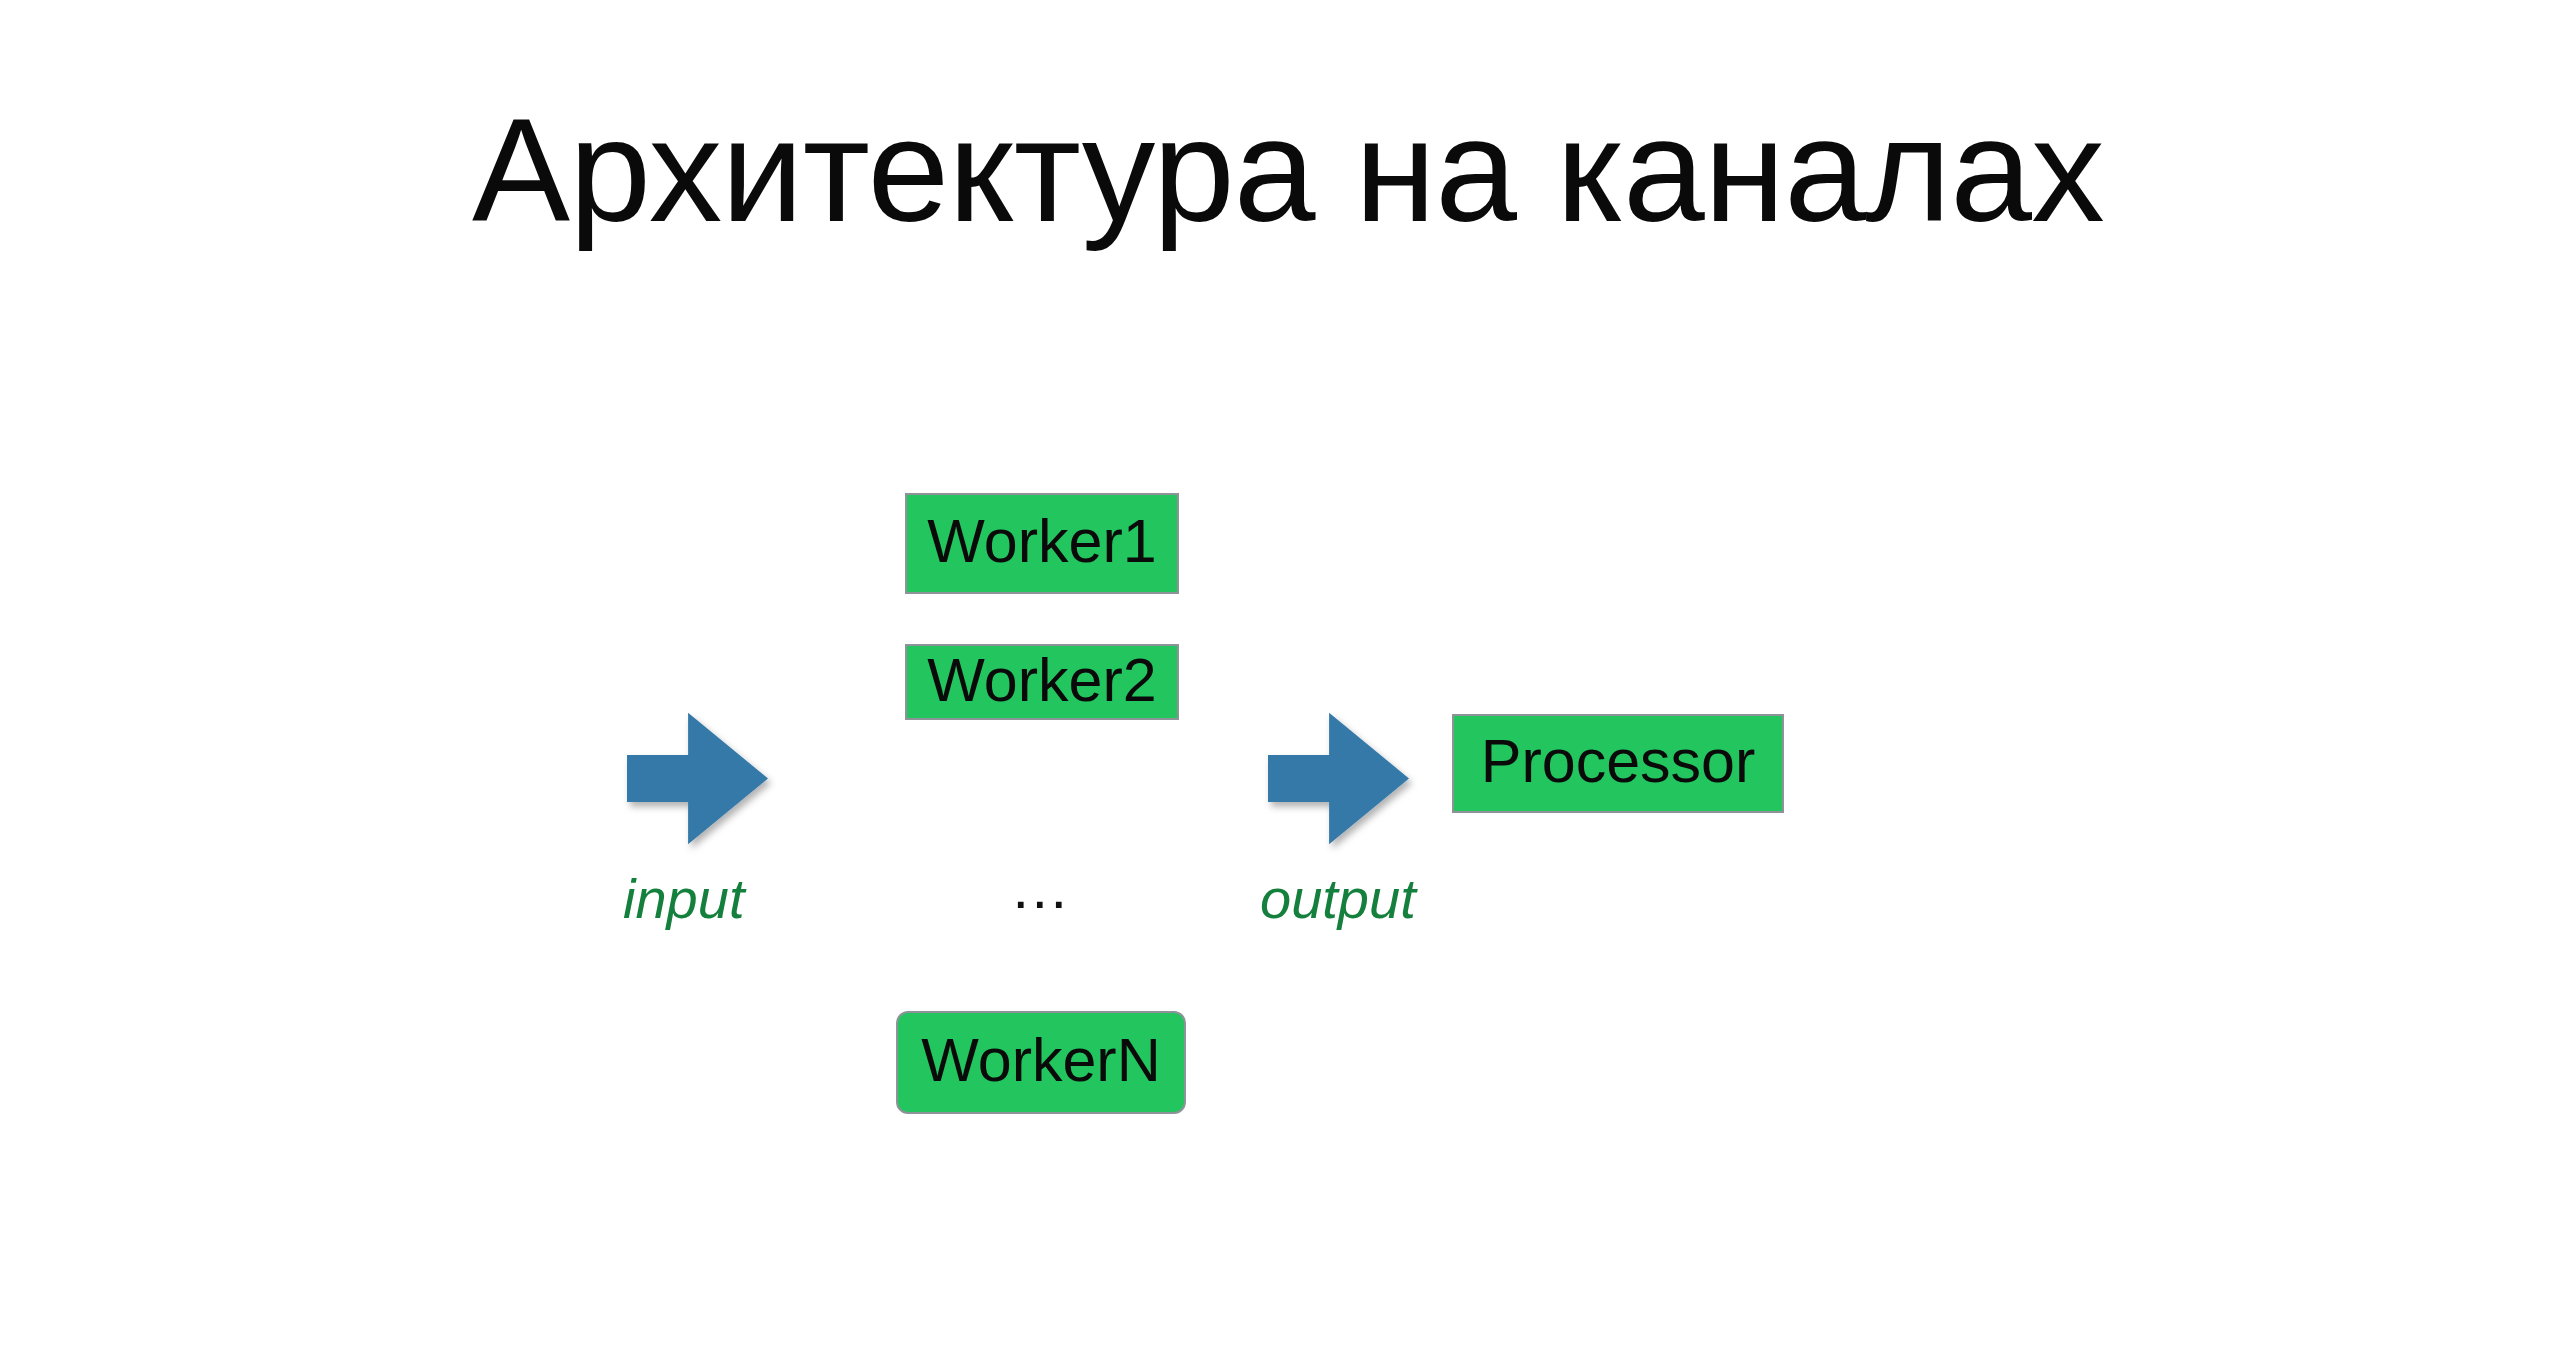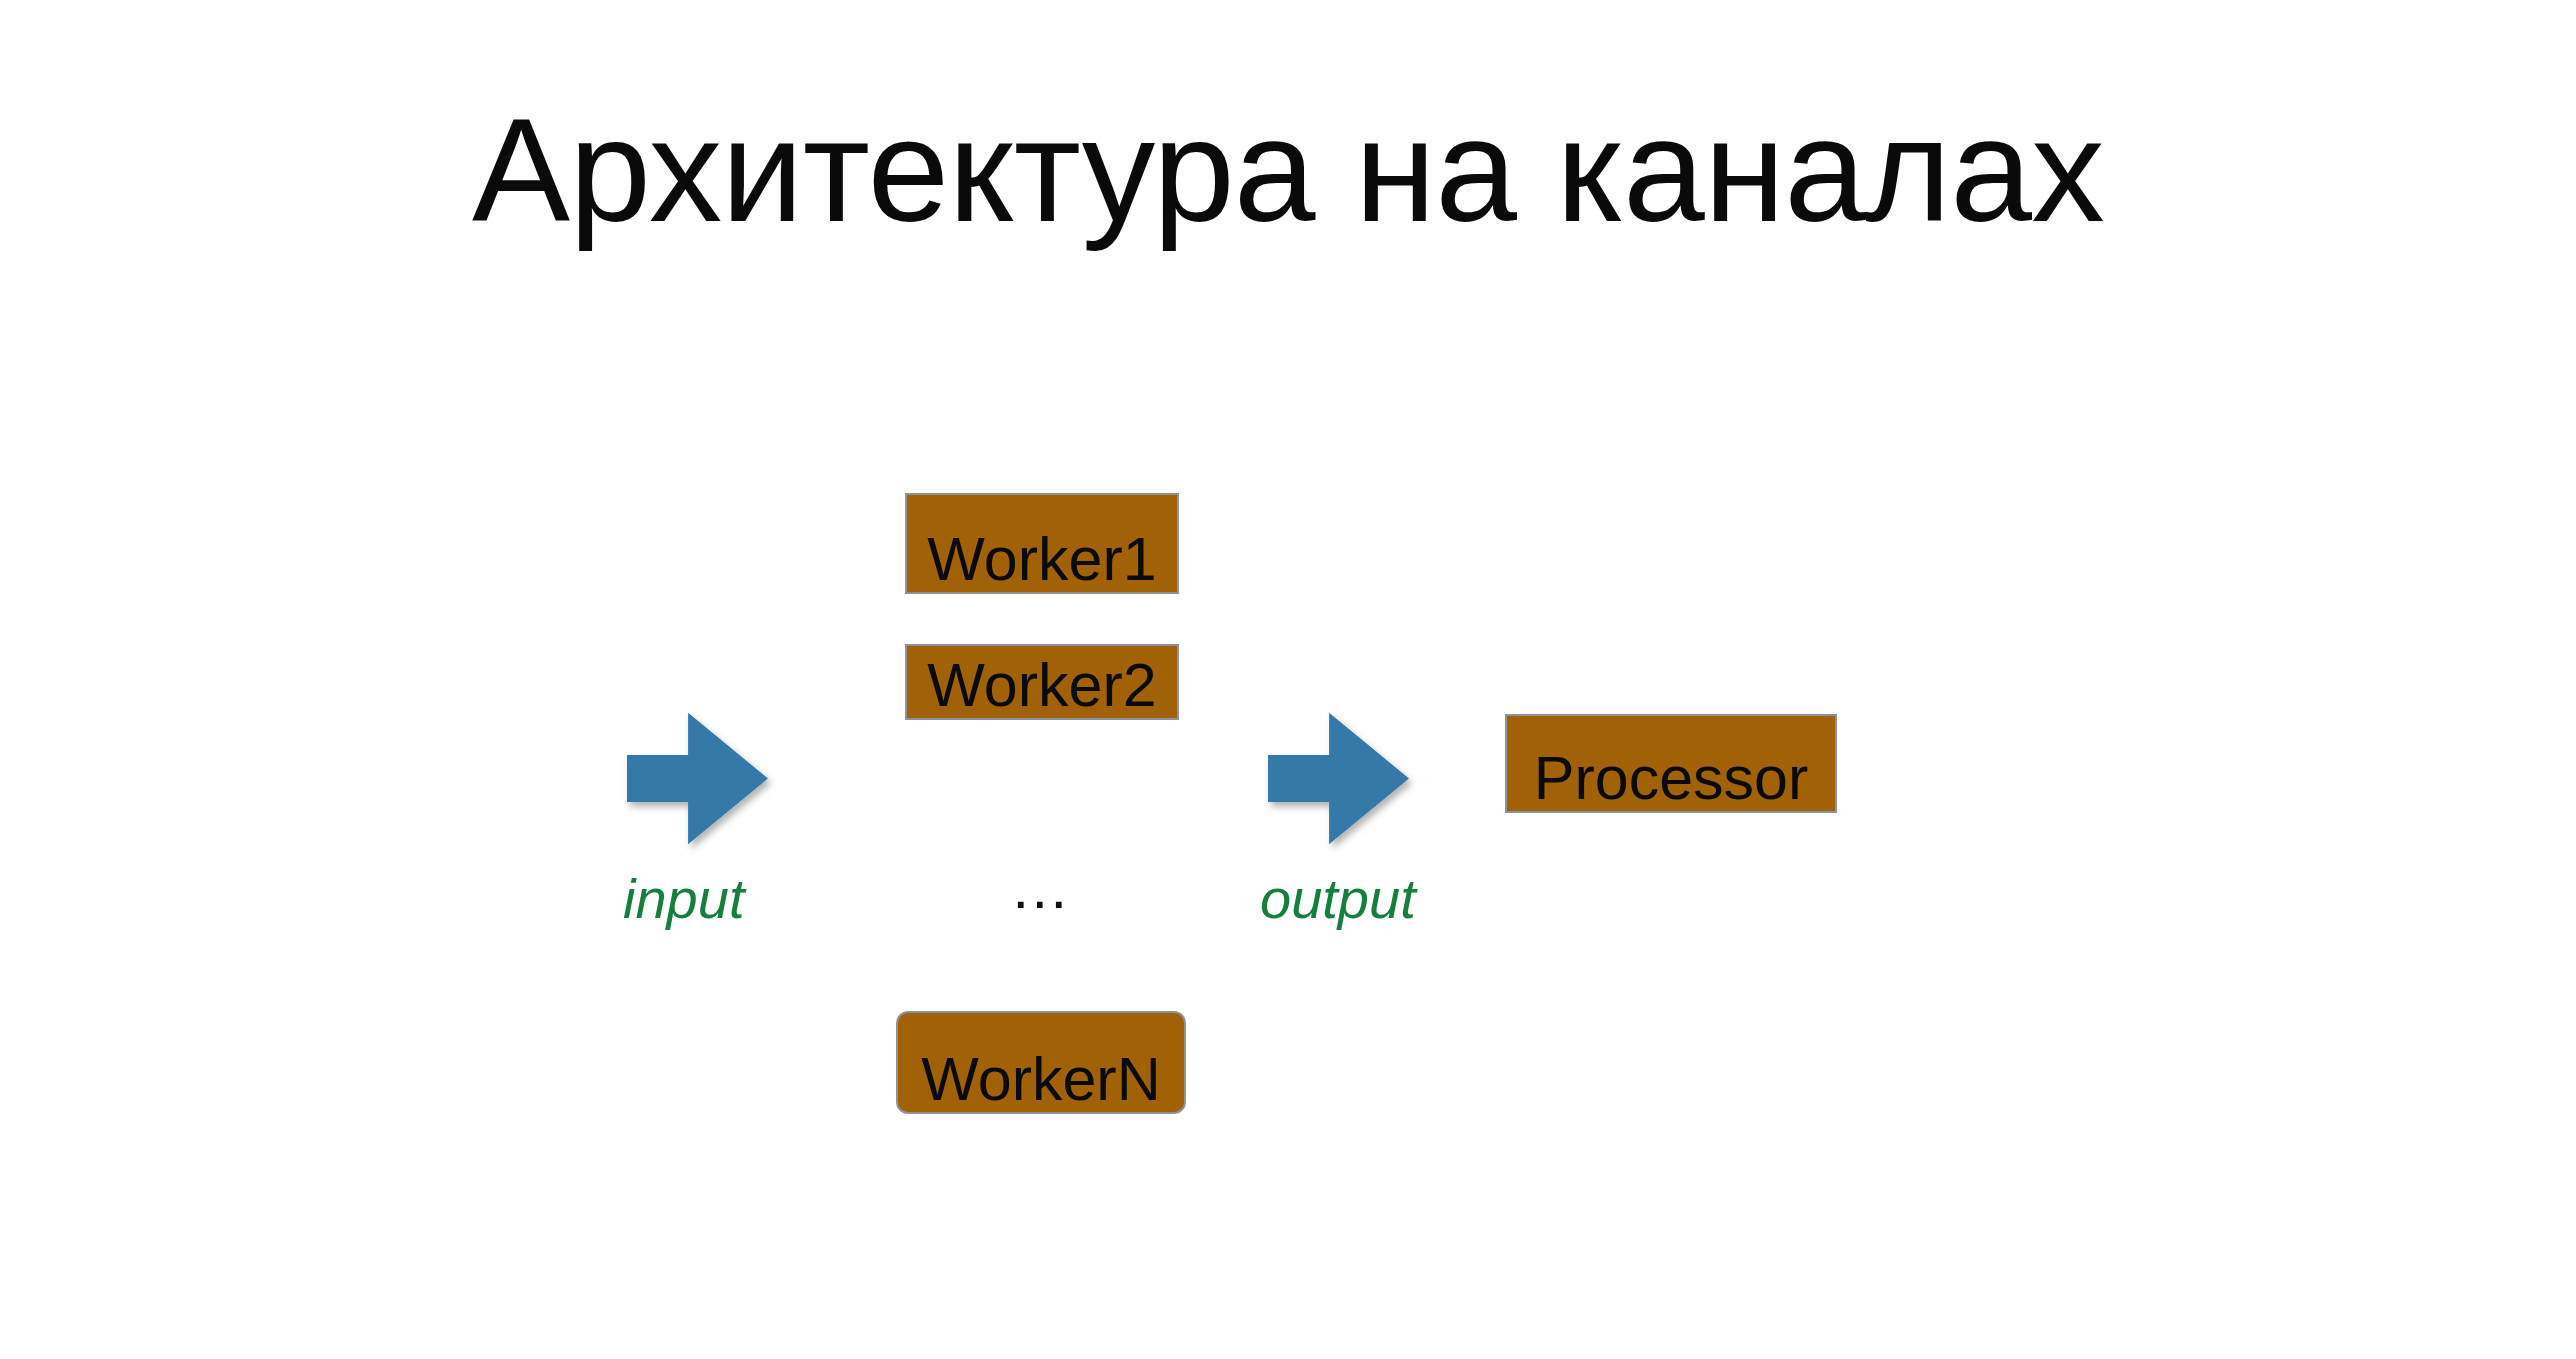--- a/index.html
+++ b/index.html
@@ -36,40 +36,40 @@
     line-height: 1.12;
     letter-spacing: -0.8px;
     color: #0a0a0a;
     white-space: nowrap;
   }
 
   
   .node-box {
     position: absolute;
     box-sizing: border-box;
-    background: #a16207;
+    background: #22c55e;
     border: 2.4px solid #8e9399;
     display: flex;
-    align-items: flex-end;
+    align-items: center;
     justify-content: center;
   }
   .node-box > .node-label {
     font-family: "Liberation Sans", sans-serif;
     font-size: 61px;
     font-weight: 400;
     line-height: 1;
     color: #0a0a0a;
     white-space: nowrap;
     transform: translateY(-1.6px);
   }
 
   #worker-1 { left: 905px; top: 493px;  width: 274px; height: 101px; }
   #worker-2 { left: 905px; top: 644px;  width: 274px; height: 76px; }
   #worker-n { left: 896px; top: 1011px; width: 290px; height: 103px; border-radius: 12px; }
-  #processor-box { left: 1505px; top: 714px; width: 332px; height: 99px; }
+  #processor-box { left: 1452px; top: 714px; width: 332px; height: 99px; }
 
   
   .flow-arrow {
     position: absolute;
     width: 141px;
     height: 135px;
   }
   .flow-arrow svg { display: block; width: 100%; height: 100%; overflow: visible; }
 
   #arrow-input  { left: 627px;  top: 711px; }

